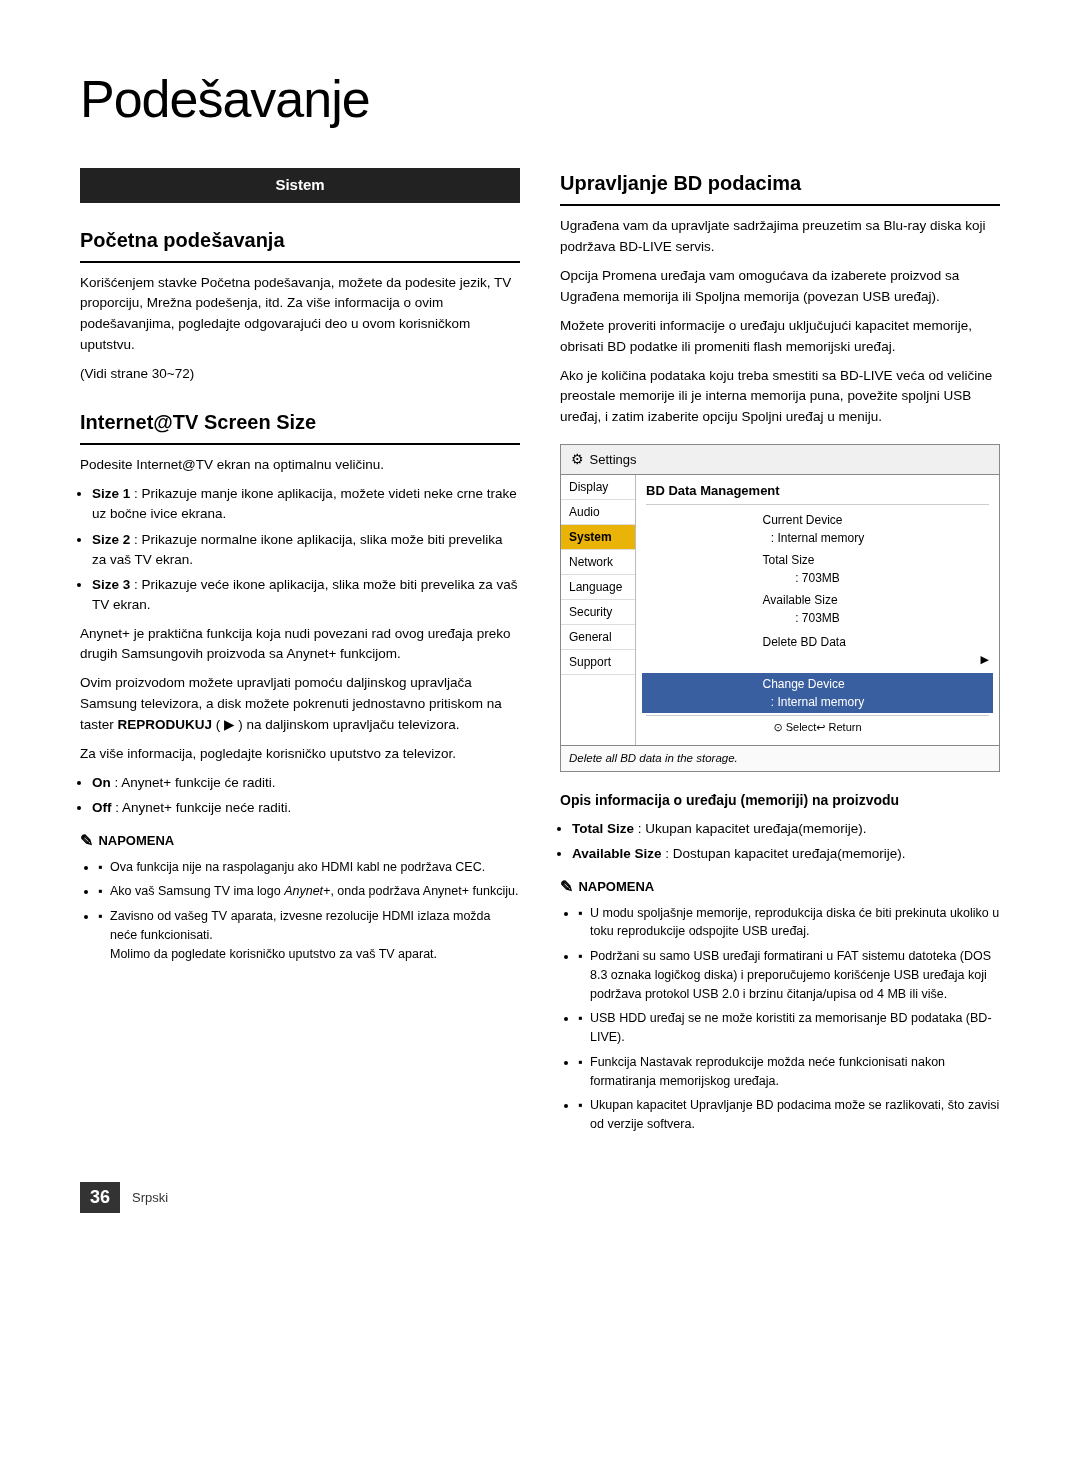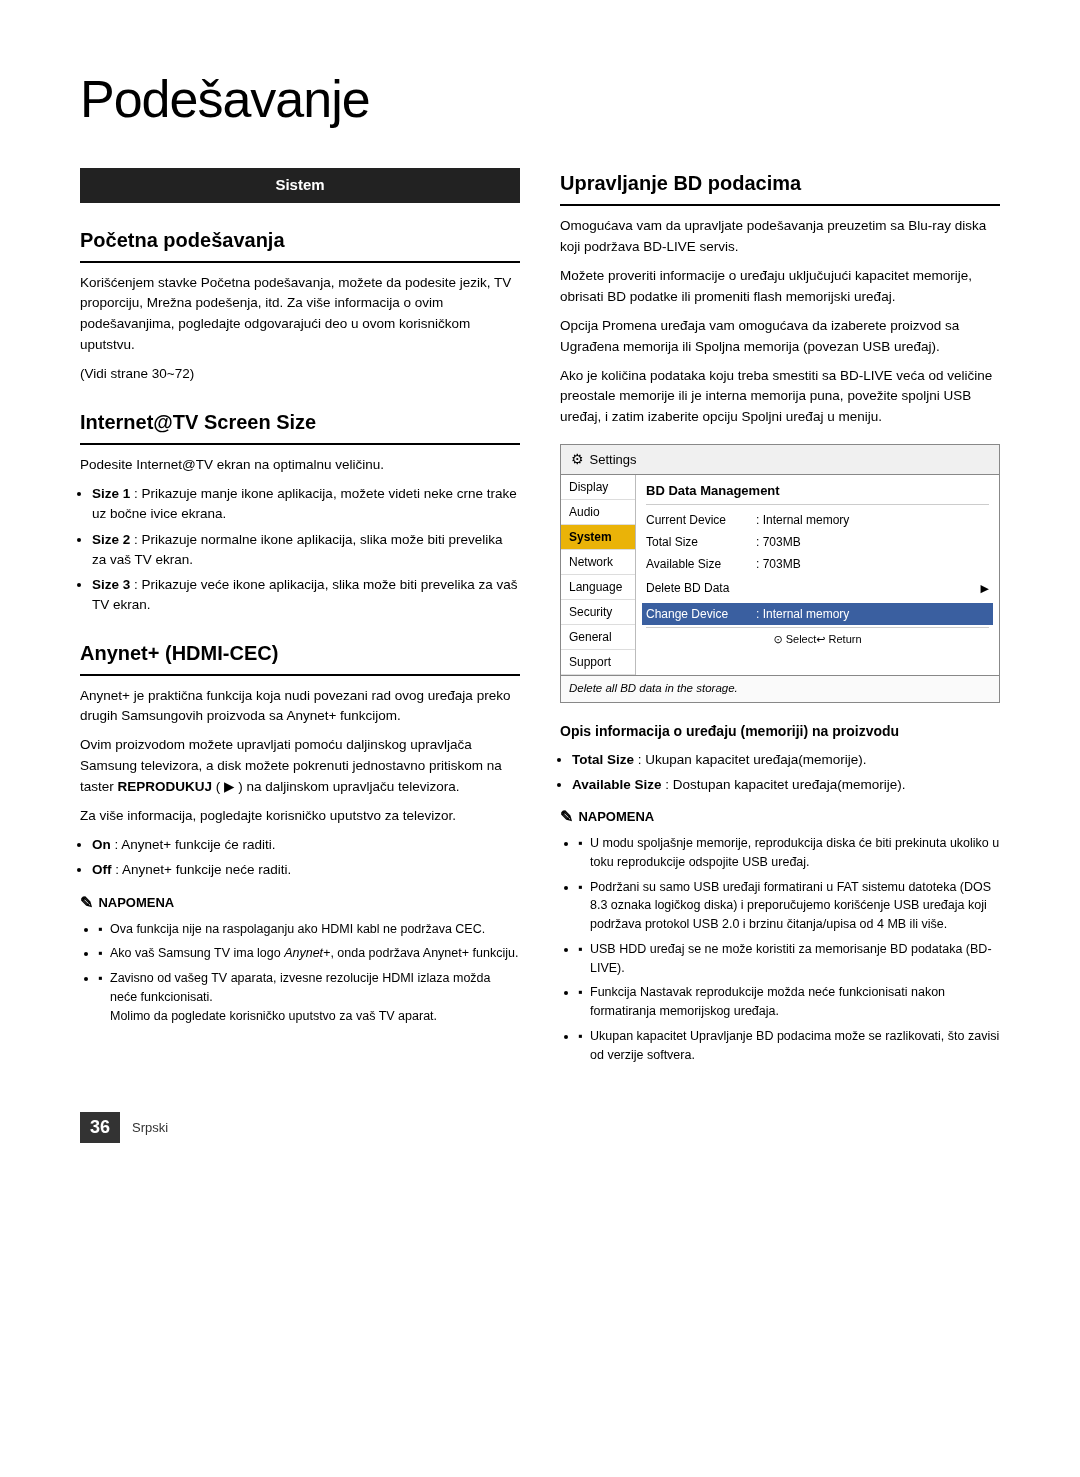--- a/index.html
+++ b/index.html
@@ -139,20 +139,21 @@
       font-size: 13px;
       border-bottom: 1px solid #ccc;
       padding-bottom: 3px;
       margin-bottom: 6px;
     }
     .settings-row {
       display: flex;
       font-size: 12px;
       margin-bottom: 4px;
       align-items: center;
+      flex-direction: column;
     }
     .settings-row-label {
       width: 110px;
       font-size: 12px;
     }
     .settings-row-value {
       font-size: 12px;
     }
     .settings-row-arrow {
       margin-left: auto;
@@ -222,21 +223,20 @@
     <p>(Vidi strane 30~72)</p>
 
     <div class="section-title">Internet@TV Screen Size</div>
     <p>Podesite Internet@TV ekran na optimalnu veličinu.</p>
     <ul>
       <li><span class="bold">Size 1</span> : Prikazuje manje ikone aplikacija, možete videti neke crne trake uz bočne ivice ekrana.</li>
       <li><span class="bold">Size 2</span> : Prikazuje normalne ikone aplikacija, slika može biti prevelika za vaš TV ekran.</li>
       <li><span class="bold">Size 3</span> : Prikazuje veće ikone aplikacija, slika može biti prevelika za vaš TV ekran.</li>
     </ul>
 
-    <div class="section-title">Anynet+ (HDMI-CEC)</div>
     <p>Anynet+ je praktična funkcija koja nudi povezani rad ovog uređaja preko drugih Samsungovih proizvoda sa Anynet+ funkcijom.</p>
     <p>Ovim proizvodom možete upravljati pomoću daljinskog upravljača Samsung televizora, a disk možete pokrenuti jednostavno pritiskom na taster <span class="bold">REPRODUKUJ</span> ( ▶ ) na daljinskom upravljaču televizora.</p>
     <p>Za više informacija, pogledajte korisničko uputstvo za televizor.</p>
     <ul>
       <li><span class="bold">On</span> : Anynet+ funkcije će raditi.</li>
       <li><span class="bold">Off</span> : Anynet+ funkcije neće raditi.</li>
     </ul>
 
     <div class="napomena-block">
       <div class="napomena-title">
@@ -249,23 +249,23 @@
         <li>Zavisno od vašeg TV aparata, izvesne rezolucije HDMI izlaza možda neće funkcionisati.<br>Molimo da pogledate korisničko uputstvo za vaš TV aparat.</li>
       </ul>
     </div>
 
   </div>
 
   <div class="right-col">
 
     <div class="section-title">Upravljanje BD podacima</div>
 
-    <p>Omogućava vam da upravljate podešavanja preuzetim sa Blu-ray diska koji podržava BD-LIVE servis.</p>
+    <p>Ugrađena vam da upravljate sadržajima preuzetim sa Blu-ray diska koji podržava BD-LIVE servis.</p>
+    <p>Opcija Promena uređaja vam omogućava da izaberete proizvod sa Ugrađena memorija ili Spoljna memorija (povezan USB uređaj).</p>
     <p>Možete proveriti informacije o uređaju uključujući kapacitet memorije, obrisati BD podatke ili promeniti flash memorijski uređaj.</p>
-    <p>Opcija Promena uređaja vam omogućava da izaberete proizvod sa Ugrađena memorija ili Spoljna memorija (povezan USB uređaj).</p>
     <p>Ako je količina podataka koju treba smestiti sa BD-LIVE veća od veličine preostale memorije ili je interna memorija puna, povežite spoljni USB uređaj, i zatim izaberite opciju Spoljni uređaj u meniju.</p>
 
     <div class="settings-box">
       <div class="settings-title-bar">
         <span class="settings-gear">⚙</span>
         <span>Settings</span>
       </div>
       <div class="settings-content">
         <div class="settings-nav">
           <div class="settings-nav-item">Display</div>

